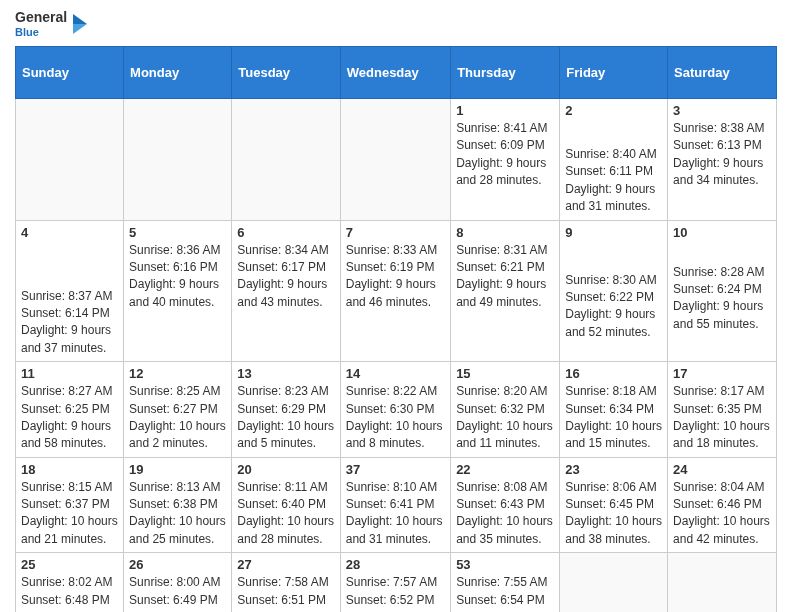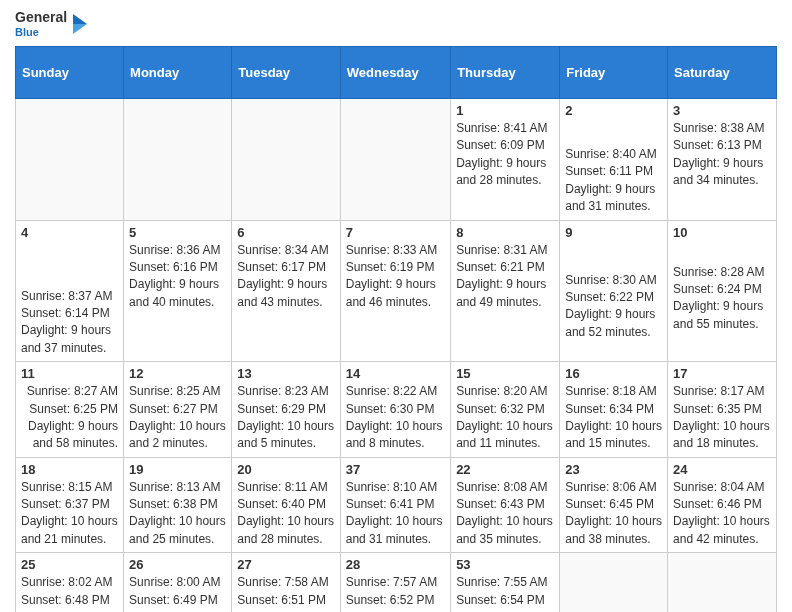--- a/index.html
+++ b/index.html
@@ -180,21 +180,21 @@
           <td>
             <span class="day-number">10</span>
             <div class="day-info" style="white-space: pre-line; margin-top: 24px;">Sunrise: 8:28 AM
 Sunset: 6:24 PM
 Daylight: 9 hours and 55 minutes.</div>
           </td>
         </tr>
         <tr>
           <td>
             <span class="day-number">11</span>
-            <div class="day-info" style="white-space: pre-line; text-align: right;">Sunrise: 8:27 AM
+            <div class="day-info" style="white-space: pre-line;">Sunrise: 8:27 AM
 Sunset: 6:25 PM
 Daylight: 9 hours and 58 minutes.</div>
           </td>
           <td>
             <span class="day-number">12</span>
             <div class="day-info" style="white-space: pre-line;">Sunrise: 8:25 AM
 Sunset: 6:27 PM
 Daylight: 10 hours and 2 minutes.</div>
           </td>
           <td>

